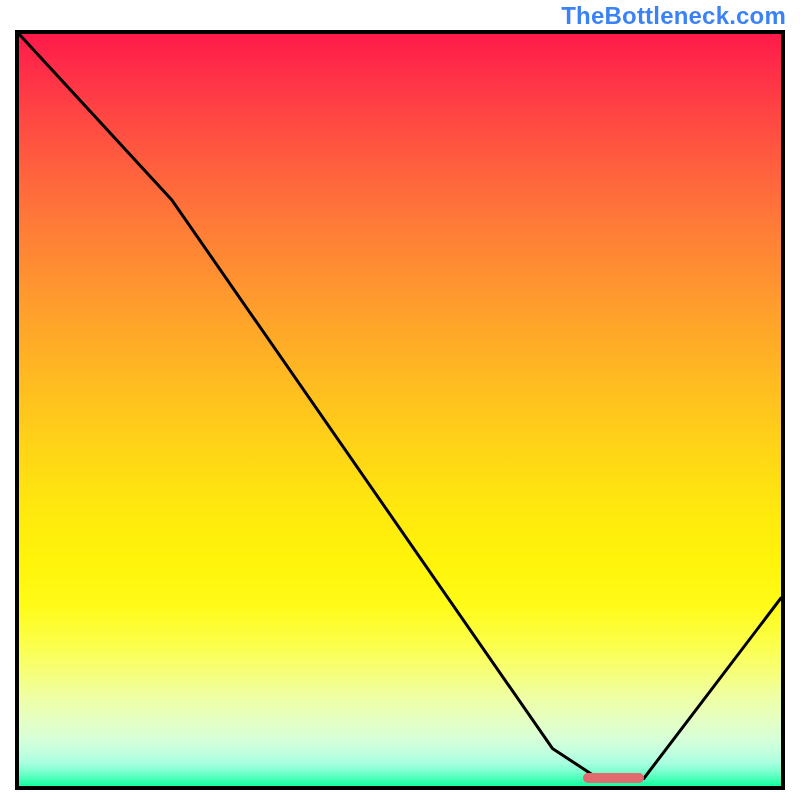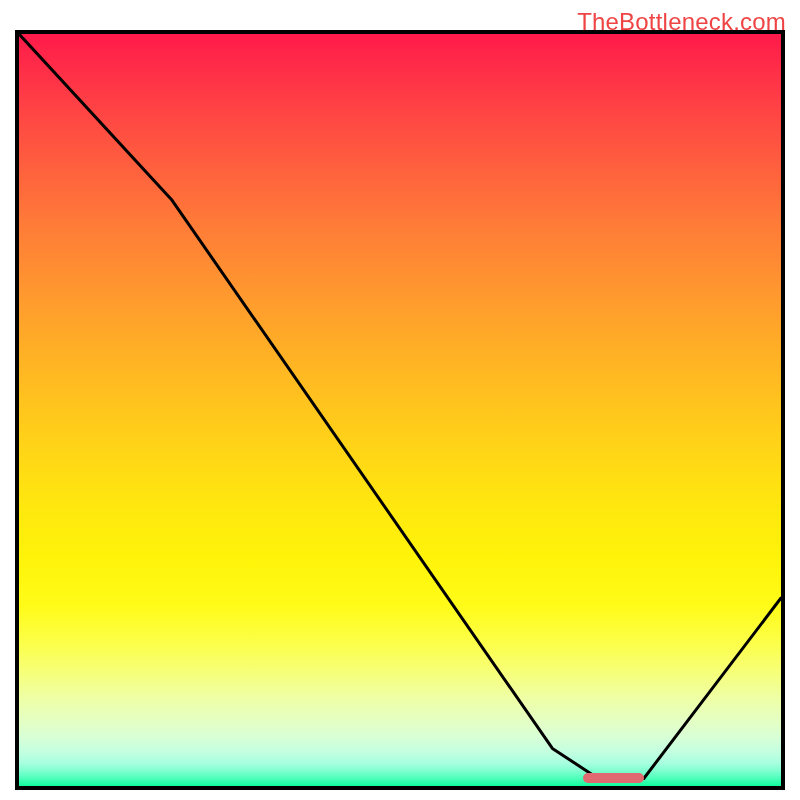--- a/index.html
+++ b/index.html
@@ -10,25 +10,25 @@
     background: #ffffff;
     font-family: Arial, Helvetica, sans-serif;
   }
   .wrap {
     position: relative;
     width: 800px;
     height: 800px;
   }
   .watermark {
     position: absolute;
-    top: 8px;
+    top: 2px;
     right: 14px;
     font-size: 24px;
-    font-weight: normal;
-    color: #ef4444;
+    font-weight: bold;
+    color: #3b82f6;
     letter-spacing: 0.2px;
   }
   .plot {
     position: absolute;
     left: 15px;
     top: 30px;
     width: 770px;
     height: 760px;
     border: 4px solid #000;
     box-sizing: border-box;

